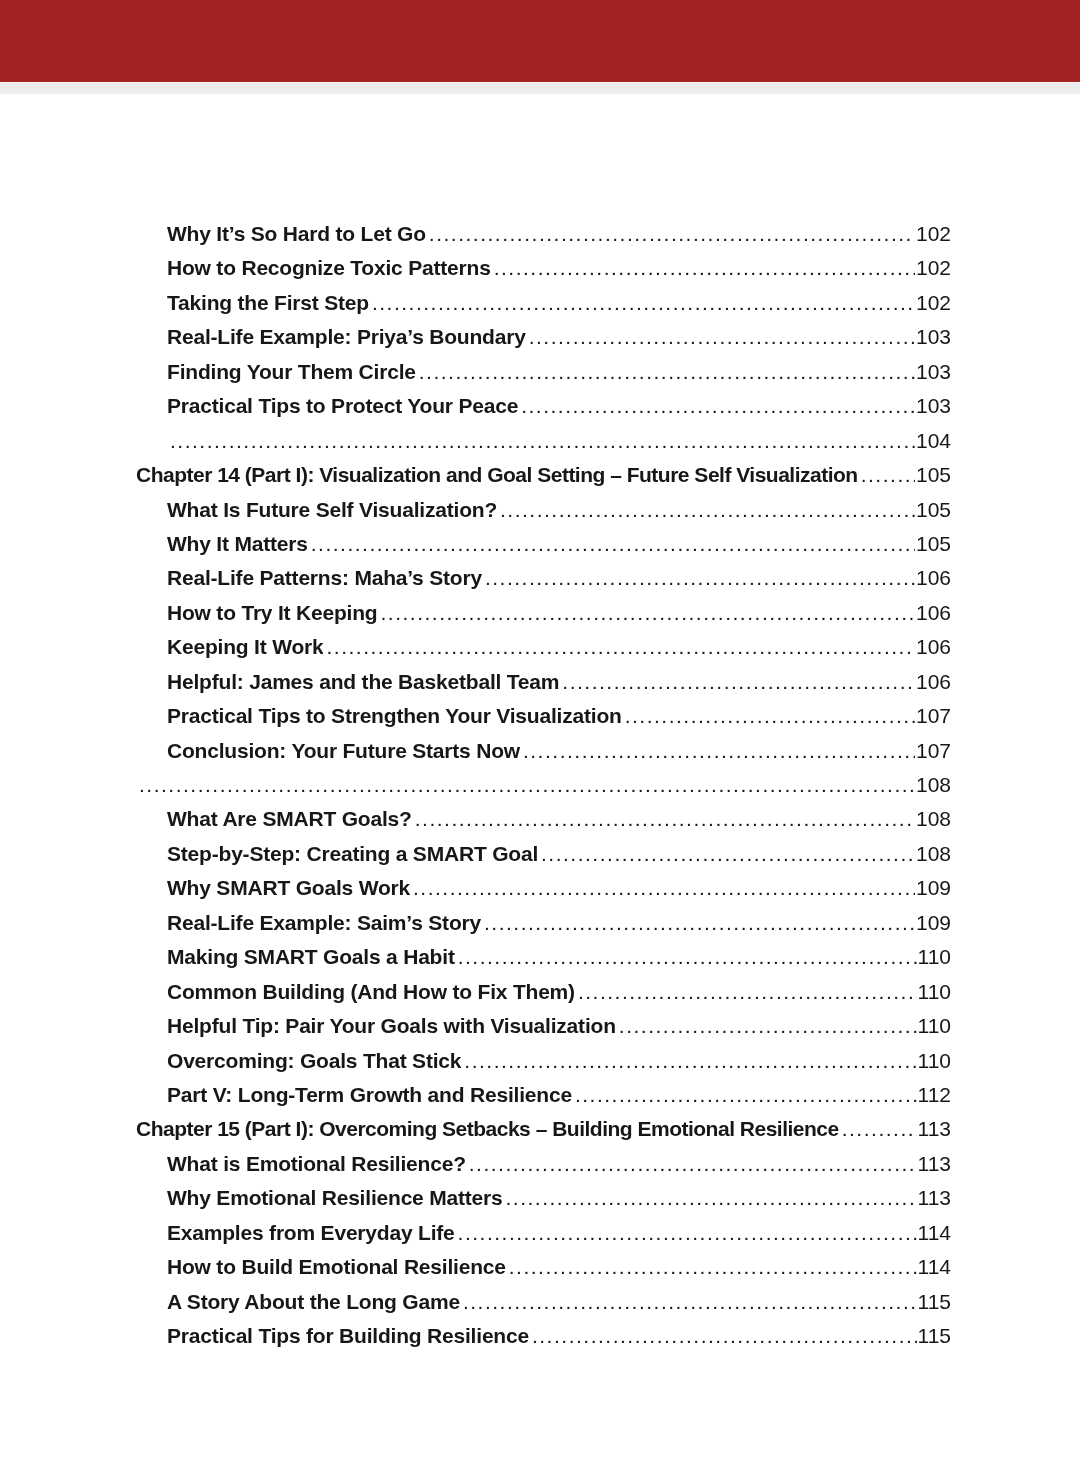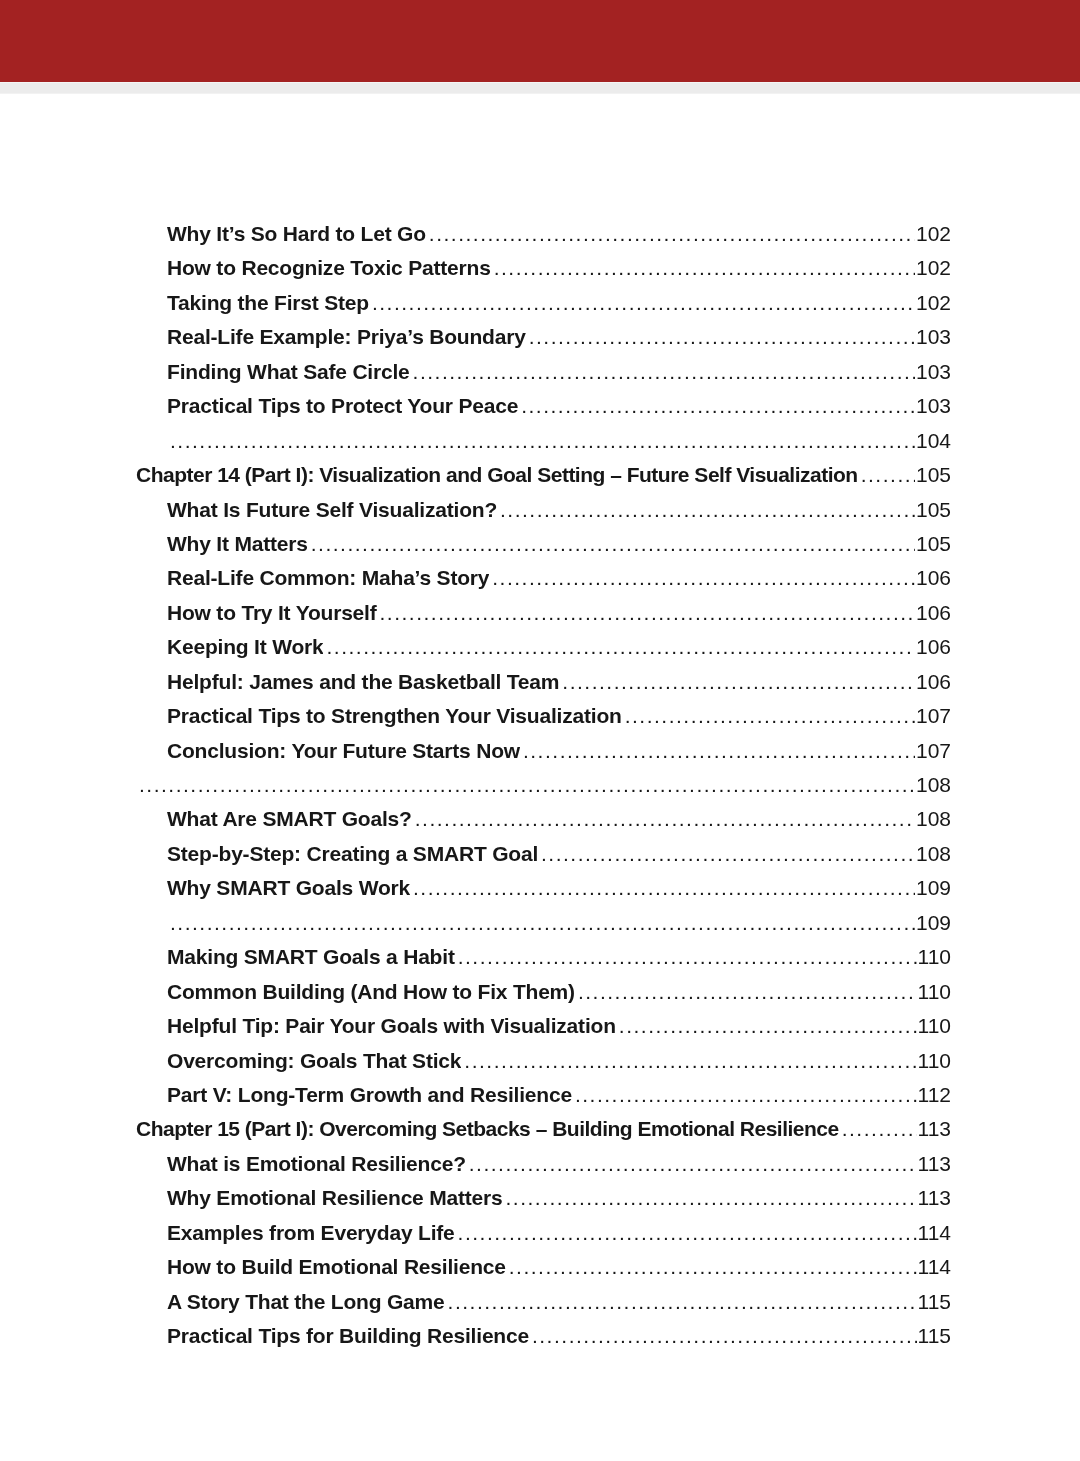--- a/index.html
+++ b/index.html
@@ -99,21 +99,21 @@
     <span class="toc-title">Taking the First Step</span>
     <span class="toc-dots"></span>
     <span class="toc-page">102</span>
   </div>
         <div class="toc-row sub">
     <span class="toc-title">Real-Life Example: Priya’s Boundary</span>
     <span class="toc-dots"></span>
     <span class="toc-page">103</span>
   </div>
         <div class="toc-row sub">
-    <span class="toc-title">Finding What Safe Circle</span>
+    <span class="toc-title">Finding Your Them Circle</span>
     <span class="toc-dots"></span>
     <span class="toc-page">103</span>
   </div>
         <div class="toc-row sub">
     <span class="toc-title">Practical Tips to Protect Your Peace</span>
     <span class="toc-dots"></span>
     <span class="toc-page">103</span>
   </div>
         <div class="toc-row sub">
     <span class="toc-dots"></span>
@@ -128,26 +128,26 @@
     <span class="toc-title">What Is Future Self Visualization?</span>
     <span class="toc-dots"></span>
     <span class="toc-page">105</span>
   </div>
         <div class="toc-row sub">
     <span class="toc-title">Why It Matters</span>
     <span class="toc-dots"></span>
     <span class="toc-page">105</span>
   </div>
         <div class="toc-row sub">
-    <span class="toc-title">Real-Life Common: Maha’s Story</span>
-    <span class="toc-dots"></span>
-    <span class="toc-page">106</span>
-  </div>
-        <div class="toc-row sub">
-    <span class="toc-title">How to Try It Yourself</span>
+    <span class="toc-title">Real-Life Patterns: Maha’s Story</span>
+    <span class="toc-dots"></span>
+    <span class="toc-page">106</span>
+  </div>
+        <div class="toc-row sub">
+    <span class="toc-title">How to Try It Keeping</span>
     <span class="toc-dots"></span>
     <span class="toc-page">106</span>
   </div>
         <div class="toc-row sub">
     <span class="toc-title">Keeping It Work</span>
     <span class="toc-dots"></span>
     <span class="toc-page">106</span>
   </div>
         <div class="toc-row sub">
     <span class="toc-title">Helpful: James and the Basketball Team</span>
@@ -177,20 +177,21 @@
     <span class="toc-title">Step-by-Step: Creating a SMART Goal</span>
     <span class="toc-dots"></span>
     <span class="toc-page">108</span>
   </div>
         <div class="toc-row sub">
     <span class="toc-title">Why SMART Goals Work</span>
     <span class="toc-dots"></span>
     <span class="toc-page">109</span>
   </div>
         <div class="toc-row sub">
+    <span class="toc-title">Real-Life Example: Saim’s Story</span>
     <span class="toc-dots"></span>
     <span class="toc-page">109</span>
   </div>
         <div class="toc-row sub">
     <span class="toc-title">Making SMART Goals a Habit</span>
     <span class="toc-dots"></span>
     <span class="toc-page">110</span>
   </div>
         <div class="toc-row sub">
     <span class="toc-title">Common Building (And How to Fix Them)</span>
@@ -231,21 +232,21 @@
     <span class="toc-title">Examples from Everyday Life</span>
     <span class="toc-dots"></span>
     <span class="toc-page">114</span>
   </div>
         <div class="toc-row sub">
     <span class="toc-title">How to Build Emotional Resilience</span>
     <span class="toc-dots"></span>
     <span class="toc-page">114</span>
   </div>
         <div class="toc-row sub">
-    <span class="toc-title">A Story That the Long Game</span>
+    <span class="toc-title">A Story About the Long Game</span>
     <span class="toc-dots"></span>
     <span class="toc-page">115</span>
   </div>
         <div class="toc-row sub">
     <span class="toc-title">Practical Tips for Building Resilience</span>
     <span class="toc-dots"></span>
     <span class="toc-page">115</span>
   </div>
       </nav>
   </main>

